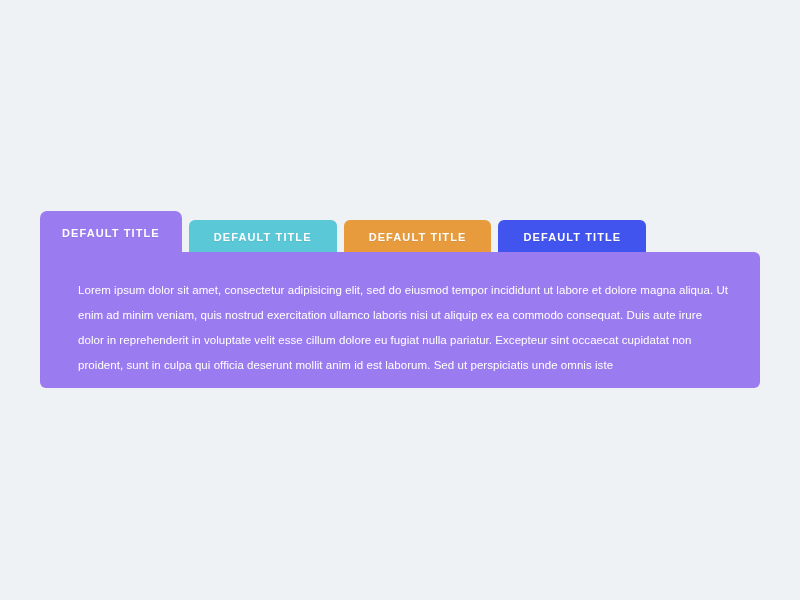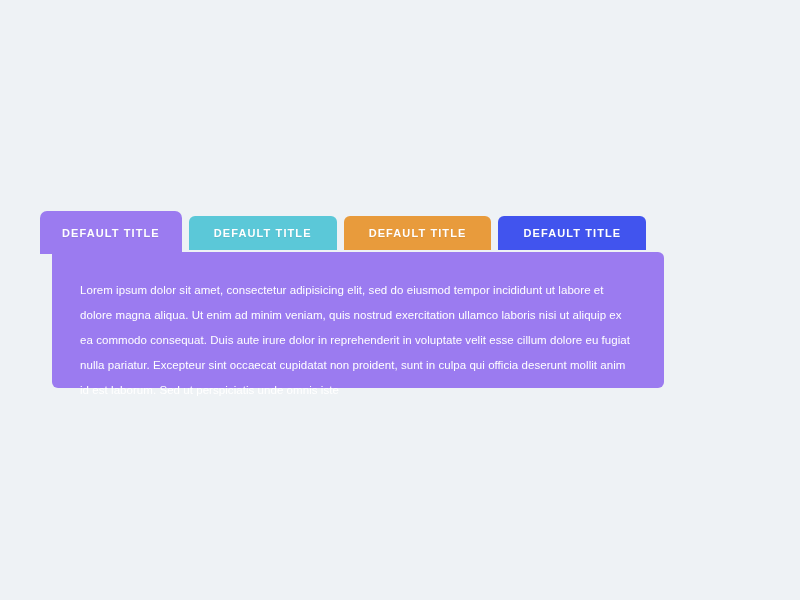--- a/index.html
+++ b/index.html
@@ -21,21 +21,21 @@
   }
 
   
   .tab-strip {
     position: absolute;
     left: 40px;
     top: 211px;
     width: 720px;
     height: 43px;
     display: flex;
-    align-items: center;
+    align-items: flex-end;
     gap: 7px;
   }
 
   .tab {
     box-sizing: border-box;
     display: flex;
     align-items: center;
     justify-content: center;
     color: #ffffff;
     font-family: "Liberation Sans", sans-serif;
@@ -60,26 +60,25 @@
   .tab.is-inactive {
     height: 34px;
     padding: 0 25px;
   }
 
   
   .panel {
     position: absolute;
     left: 40px;
     top: 252px;
-    width: 612px;
+    width: 720px;
     height: 136px;
     border-radius: 0 6px 6px 6px;
     box-sizing: border-box;
-    padding: 26px 30px 20px 28px;
-    margin-left: 12px;
+    padding: 26px 30px 20px 38px;
   }
 
   .panel-text {
     color: #ffffff;
     font-family: "Liberation Sans", sans-serif;
     font-size: 11.5px;
     line-height: 25px;
     letter-spacing: 0.05px;
     margin: 0;
     text-align: left;

